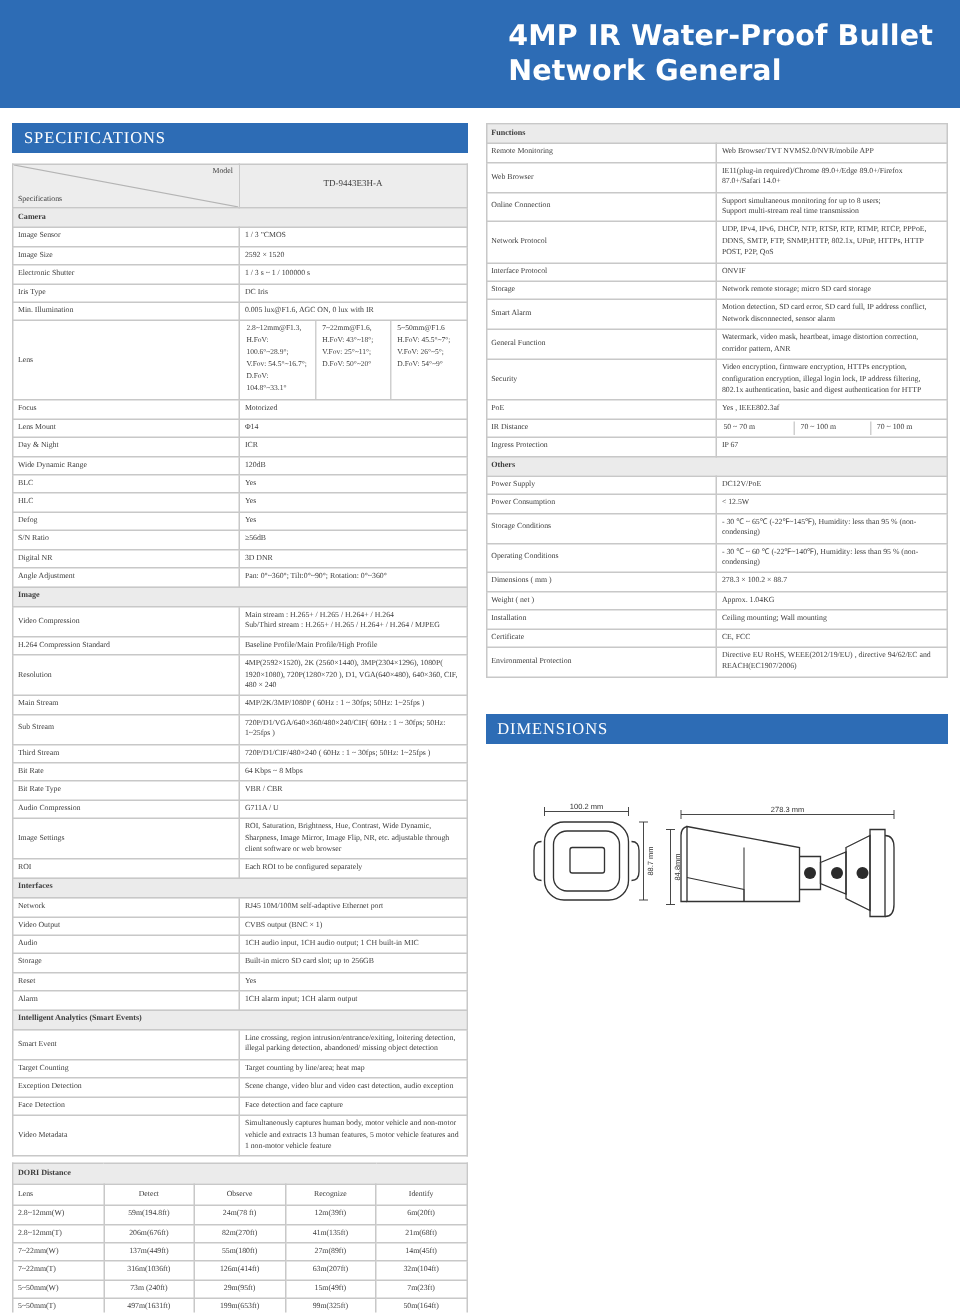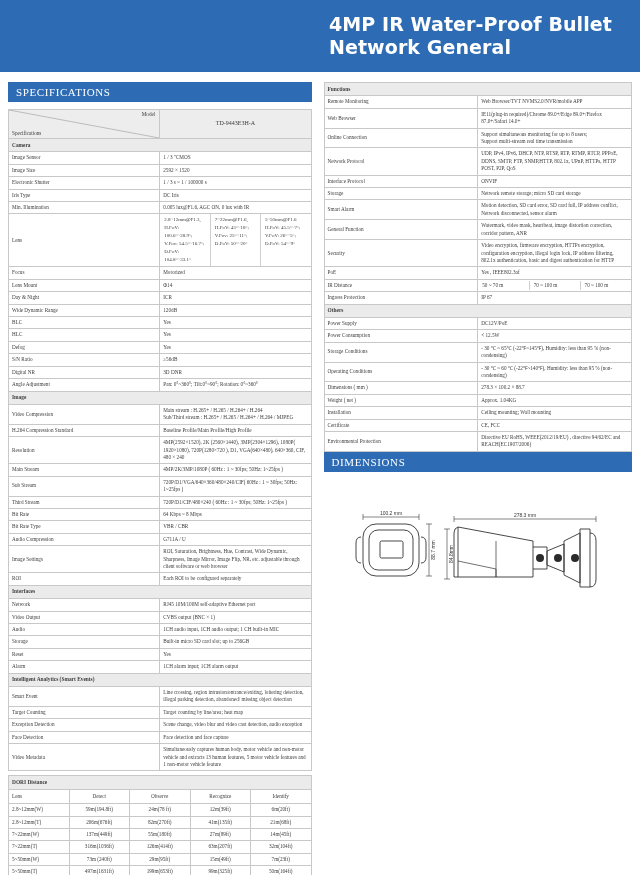--- a/index.html
+++ b/index.html
@@ -7,21 +7,21 @@
     width:640px;height:875px;
     background:#ffffff;
     font-family:"Liberation Serif", serif;
     color:#3a3a3a;
     overflow:hidden;
     position:relative;
   }
   .page-header{
     height:72px;background:#2d6cb5;
     display:flex;align-items:center;justify-content:flex-end;
-    padding-right:28px;box-sizing:border-box;
+    padding-right:18px;box-sizing:border-box;
   }
   .page-header h1{
     margin:0;color:#ffffff;
     font-family:"DejaVu Sans", sans-serif;
     font-weight:bold;font-size:19px;line-height:23px;
     text-align:left;letter-spacing:.1px;
   }
   .body-area{
     display:flex;gap:12px;padding:10px 8px 0 8px;box-sizing:border-box;
   }
@@ -483,21 +483,21 @@
             <td class="lbl">Certificate</td>
             <td style="white-space: pre-line;">CE, FCC</td>
           </tr>
           <tr>
             <td class="lbl">Environmental Protection</td>
             <td style="white-space: pre-line;">Directive EU RoHS,  WEEE(2012/19/EU) , directive 94/62/EC and REACH(EC1907/2006)</td>
           </tr>
         </tbody>
     </table>
 
-    <div class="band" style="margin-top:0">DIMENSIONS</div>
+    <div class="band" style="margin-top:24px">DIMENSIONS</div>
 
     <div class="dim-box">
       <svg class="dim-svg" width="300" height="110" viewBox="0 0 300 110">
         <g stroke="#333" fill="none" stroke-width="0.9">
 
           <rect x="35" y="35" width="56" height="52" rx="13"></rect>
           <rect x="41" y="41" width="44" height="40" rx="9"></rect>
           <rect x="52" y="52" width="23" height="17" rx="1.5"></rect>
           <path d="M33 48 q-5 0 -5 6 v14 q0 6 5 6"></path>
           <path d="M93 48 q5 0 5 6 v14 q0 6 -5 6"></path>

